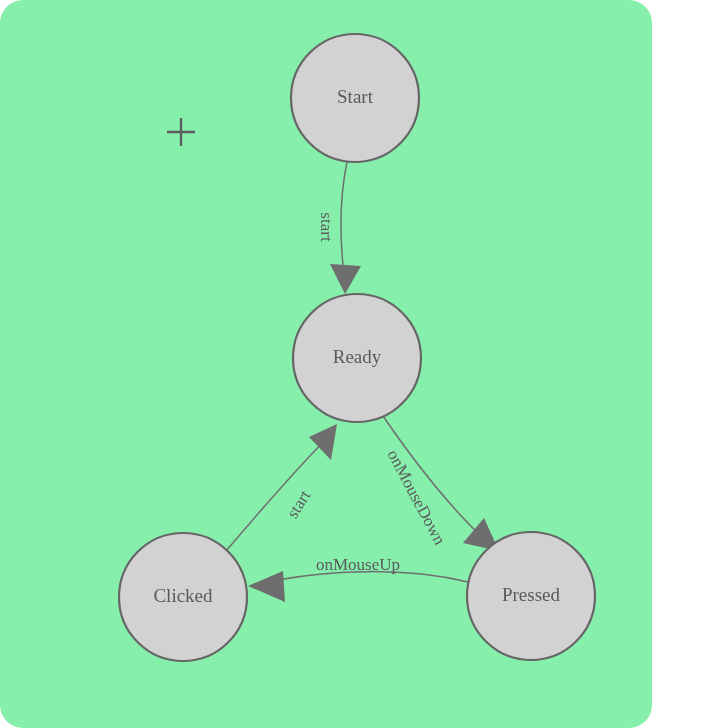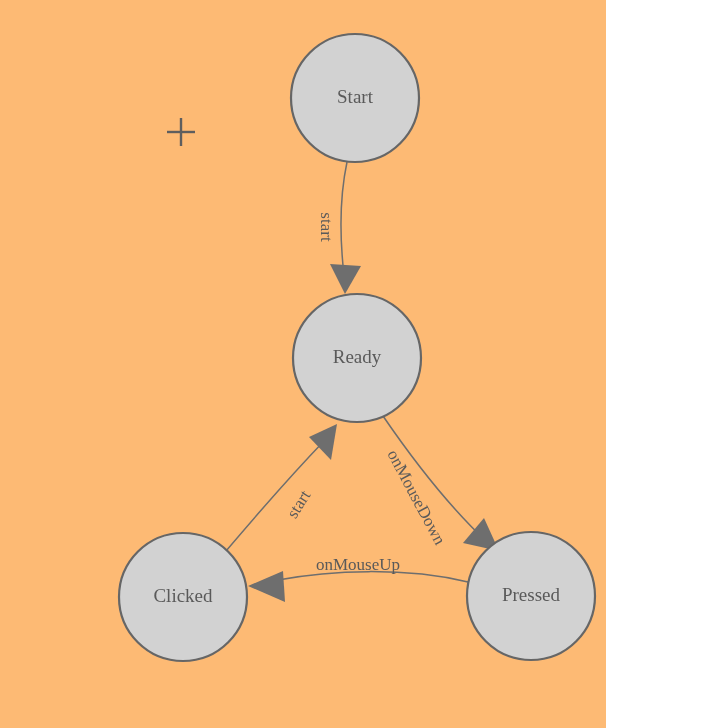--- a/index.html
+++ b/index.html
@@ -5,24 +5,25 @@
   html, body {
     margin: 0;
     padding: 0;
     background: #ffffff;
   }
   body {
     font-family: "Liberation Serif", serif;
   }
   #canvas {
     position: relative;
-    width: 606px;
+    width: 652px;
     height: 728px;
-    background: #fdba74;
+    background: #86efac;
     overflow: hidden;
+    border-radius: 23px;
   }
   svg#diagram {
     position: absolute;
     left: 0;
     top: 0;
     width: 710px;
     height: 728px;
     display: block;
   }
   .node-circle {

